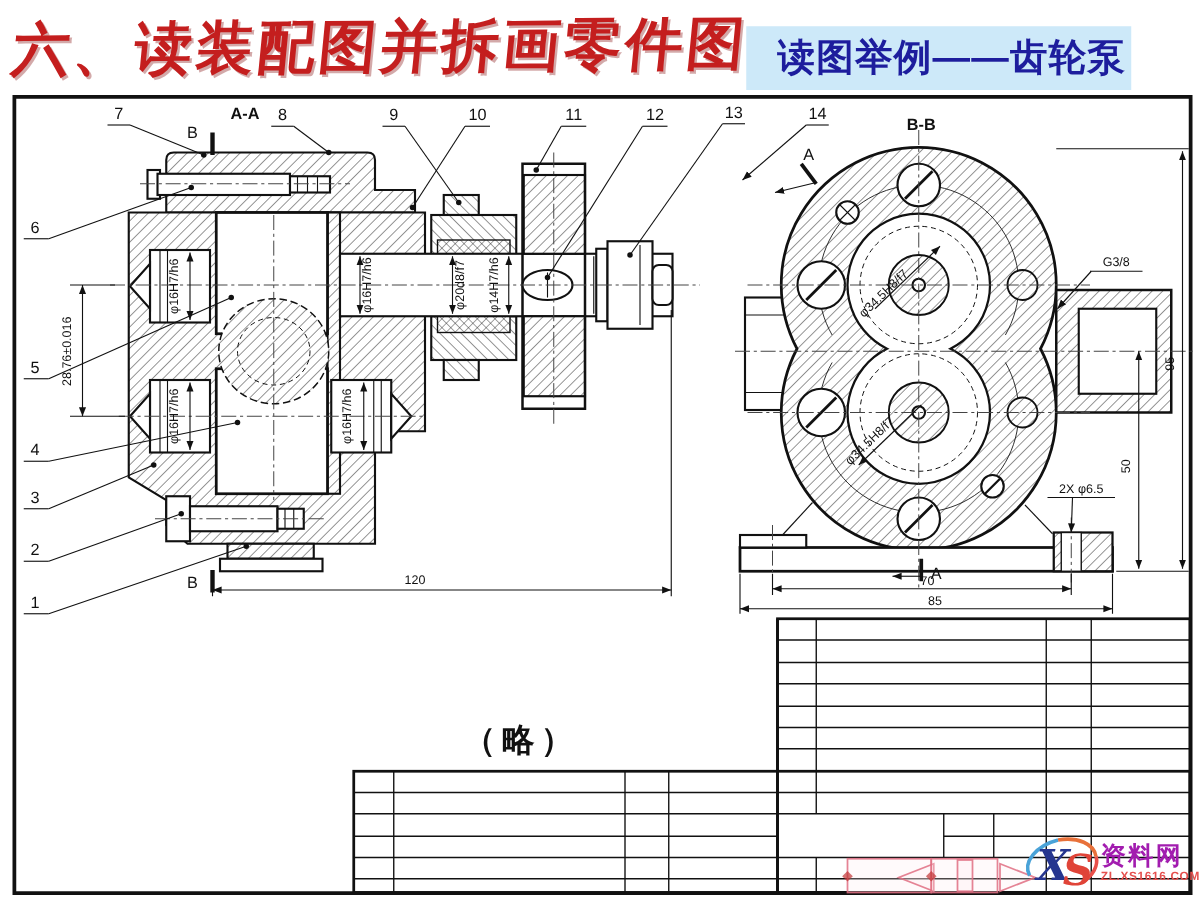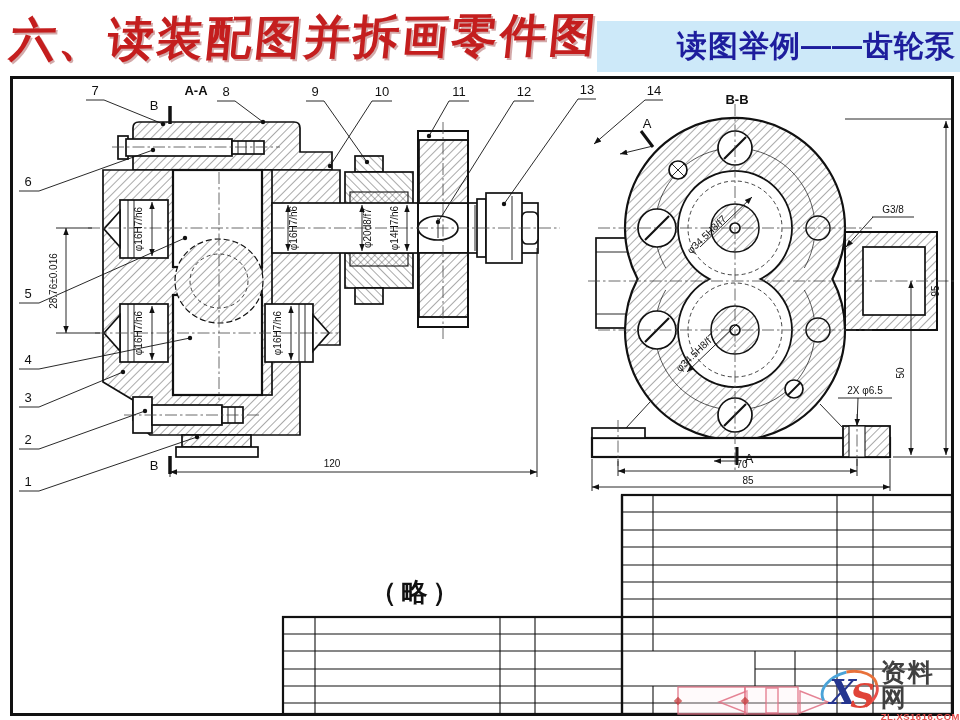--- a/index.html
+++ b/index.html
@@ -2,21 +2,21 @@
 <html><head>
 <meta charset="utf-8">
 <style>
   html,body{margin:0;padding:0;background:#ffffff;}
   .slide{position:relative;width:960px;height:720px;background:#fff;overflow:hidden;
          font-family:"Liberation Sans",sans-serif;}
   .title-main{position:absolute;left:10px;top:4px;width:586px;height:70px;
       font-family:"DejaVu Serif",serif;font-weight:bold;font-size:46px;line-height:66px;
       color:#c41e1e;letter-spacing:3px;transform:skewX(-6deg) rotate(-0.5deg);
       text-shadow:2px 2px 0 rgba(130,10,10,0.35);white-space:nowrap;}
-  .sub-strip{position:absolute;left:597px;top:21px;width:363px;height:51px;background:#cde9f9;
+  .sub-strip{position:absolute;left:597px;top:21px;width:308px;height:51px;background:#cde9f9;
       display:flex;align-items:center;justify-content:flex-end;}
   .sub-strip span{font-weight:bold;font-size:30px;color:#1d1d9d;letter-spacing:1px;padding-right:4px;
       font-family:"Liberation Sans",sans-serif;}
   svg.draw{position:absolute;left:0;top:0;}
   .h{fill:url(#hp);stroke:#111;stroke-width:1.7;}
   .h2{fill:url(#hp2);stroke:#111;stroke-width:1.7;}
   .x{fill:url(#xp);stroke:#111;stroke-width:1.1;}
   .w{fill:#fff;stroke:#111;stroke-width:1.7;}
   .wt{fill:#fff;stroke:#111;stroke-width:2.2;}
   .t{stroke:#111;stroke-width:.9;fill:none;}
@@ -25,21 +25,21 @@
   .dsh{stroke:#111;stroke-width:.8;fill:none;stroke-dasharray:4 3;}
   .lbl{font-family:"Liberation Sans",sans-serif;font-size:10px;fill:#111;}
   .num{font-family:"Liberation Sans",sans-serif;font-size:13px;fill:#111;}
   .vw{font-family:"Liberation Sans",sans-serif;font-size:13px;font-weight:bold;fill:#111;}
   .tbl{stroke:#111;stroke-width:1.1;fill:none;}
   .tblb{stroke:#111;stroke-width:2.2;fill:none;}
   .note{font-family:"DejaVu Serif",serif;font-size:26px;font-weight:bold;fill:#111;letter-spacing:5px;}
   .ctrl{stroke:rgba(224,110,130,.85);stroke-width:1.4;fill:rgba(255,235,240,.25);}
   .wm{position:absolute;left:818px;top:664px;width:142px;height:54px;display:flex;align-items:center;}
   .wm-txt{display:flex;flex-direction:column;line-height:1;}
-  .wm-site{font-size:25px;font-weight:bold;color:#404040;letter-spacing:2px;
+  .wm-site{font-size:20px;font-weight:bold;color:#a21caf;letter-spacing:2px;
       font-family:Liberation Sans, sans-serif;}
   .wm-url{font-size:9.5px;font-weight:bold;color:#e5504e;letter-spacing:.5px;margin-top:2px;
       font-family:"Liberation Sans",sans-serif;}
 </style>
 </head>
 <body>
 
 <div class="slide">
 
   <div class="title-main">六、读装配图并拆画零件图</div>

